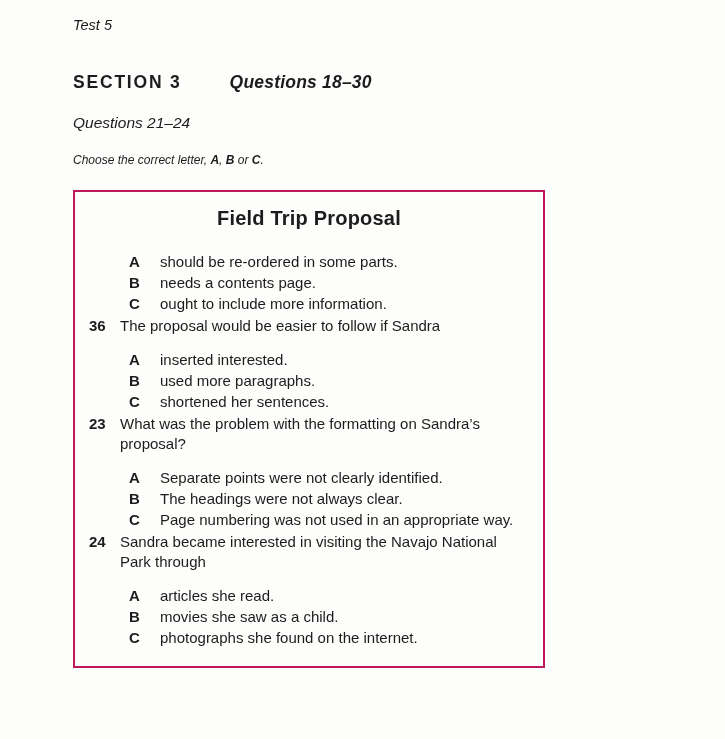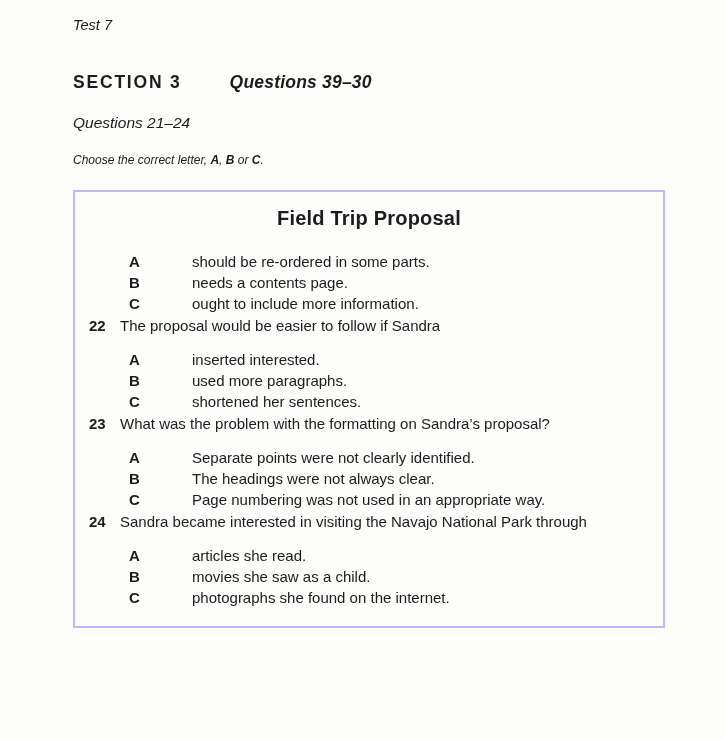--- a/index.html
+++ b/index.html
@@ -49,23 +49,23 @@
   }
   .instruction {
     margin-top: 19px;
     font-size: 12px;
     line-height: 18px;
     font-style: italic;
   }
   .instruction .bd { font-weight: bold; }
   .question-box {
     margin-top: 21px;
-    width: 592px;
+    width: 472px;
     box-sizing: border-box;
-    border: 2px solid #c4b5fd;
+    border: 2px solid #be185d;
     padding: 0 14px 18px 14px;
     background: #fdfdfc;
   }
   .box-title {
     margin-top: 14px;
     text-align: center;
     font-size: 20px;
     font-weight: bold;
     line-height: 24px;
     letter-spacing: 0.2px;
@@ -90,30 +90,30 @@
   .option {
     display: flex;
     font-size: 15px;
     line-height: 21px;
   }
   .opt-letter {
     width: 31px;
     flex: 0 0 31px;
     font-weight: bold;
   }
-  .opt-text { flex: 1; margin-left: 32px; }
+  .opt-text { flex: 1; }
 </style>
 </head>
 <body>
 
 <div class="page">
 
-  <div class="test-label">Test 7</div>
-
-  <div class="section-row"><span class="section-title">SECTION 3</span><span class="section-range">Questions 39–30</span></div>
+  <div class="test-label">Test 5</div>
+
+  <div class="section-row"><span class="section-title">SECTION 3</span><span class="section-range">Questions 18–30</span></div>
 
   <div class="questions-range">Questions 21–24</div>
 
   <div class="instruction"><span>Choose the correct letter, </span><span class="bd">A</span><span>, </span><span class="bd">B</span><span> or </span><span class="bd">C</span><span>.</span></div>
 
   <div class="question-box">
     <div class="box-title">Field Trip Proposal</div>
 
     <div class="q-block first">
       <div class="options">
@@ -127,21 +127,21 @@
         </div>
         <div class="option">
           <span class="opt-letter">C</span>
           <span class="opt-text">ought to include more information.</span>
         </div>
       </div>
     </div>
 
     <div class="q-block">
       <div class="q-row">
-        <span class="q-num">22</span>
+        <span class="q-num">36</span>
         <span class="q-text">The proposal would be easier to follow if Sandra</span>
       </div>
       <div class="options">
         <div class="option">
           <span class="opt-letter">A</span>
           <span class="opt-text">inserted interested.</span>
         </div>
         <div class="option">
           <span class="opt-letter">B</span>
           <span class="opt-text">used more paragraphs.</span>

